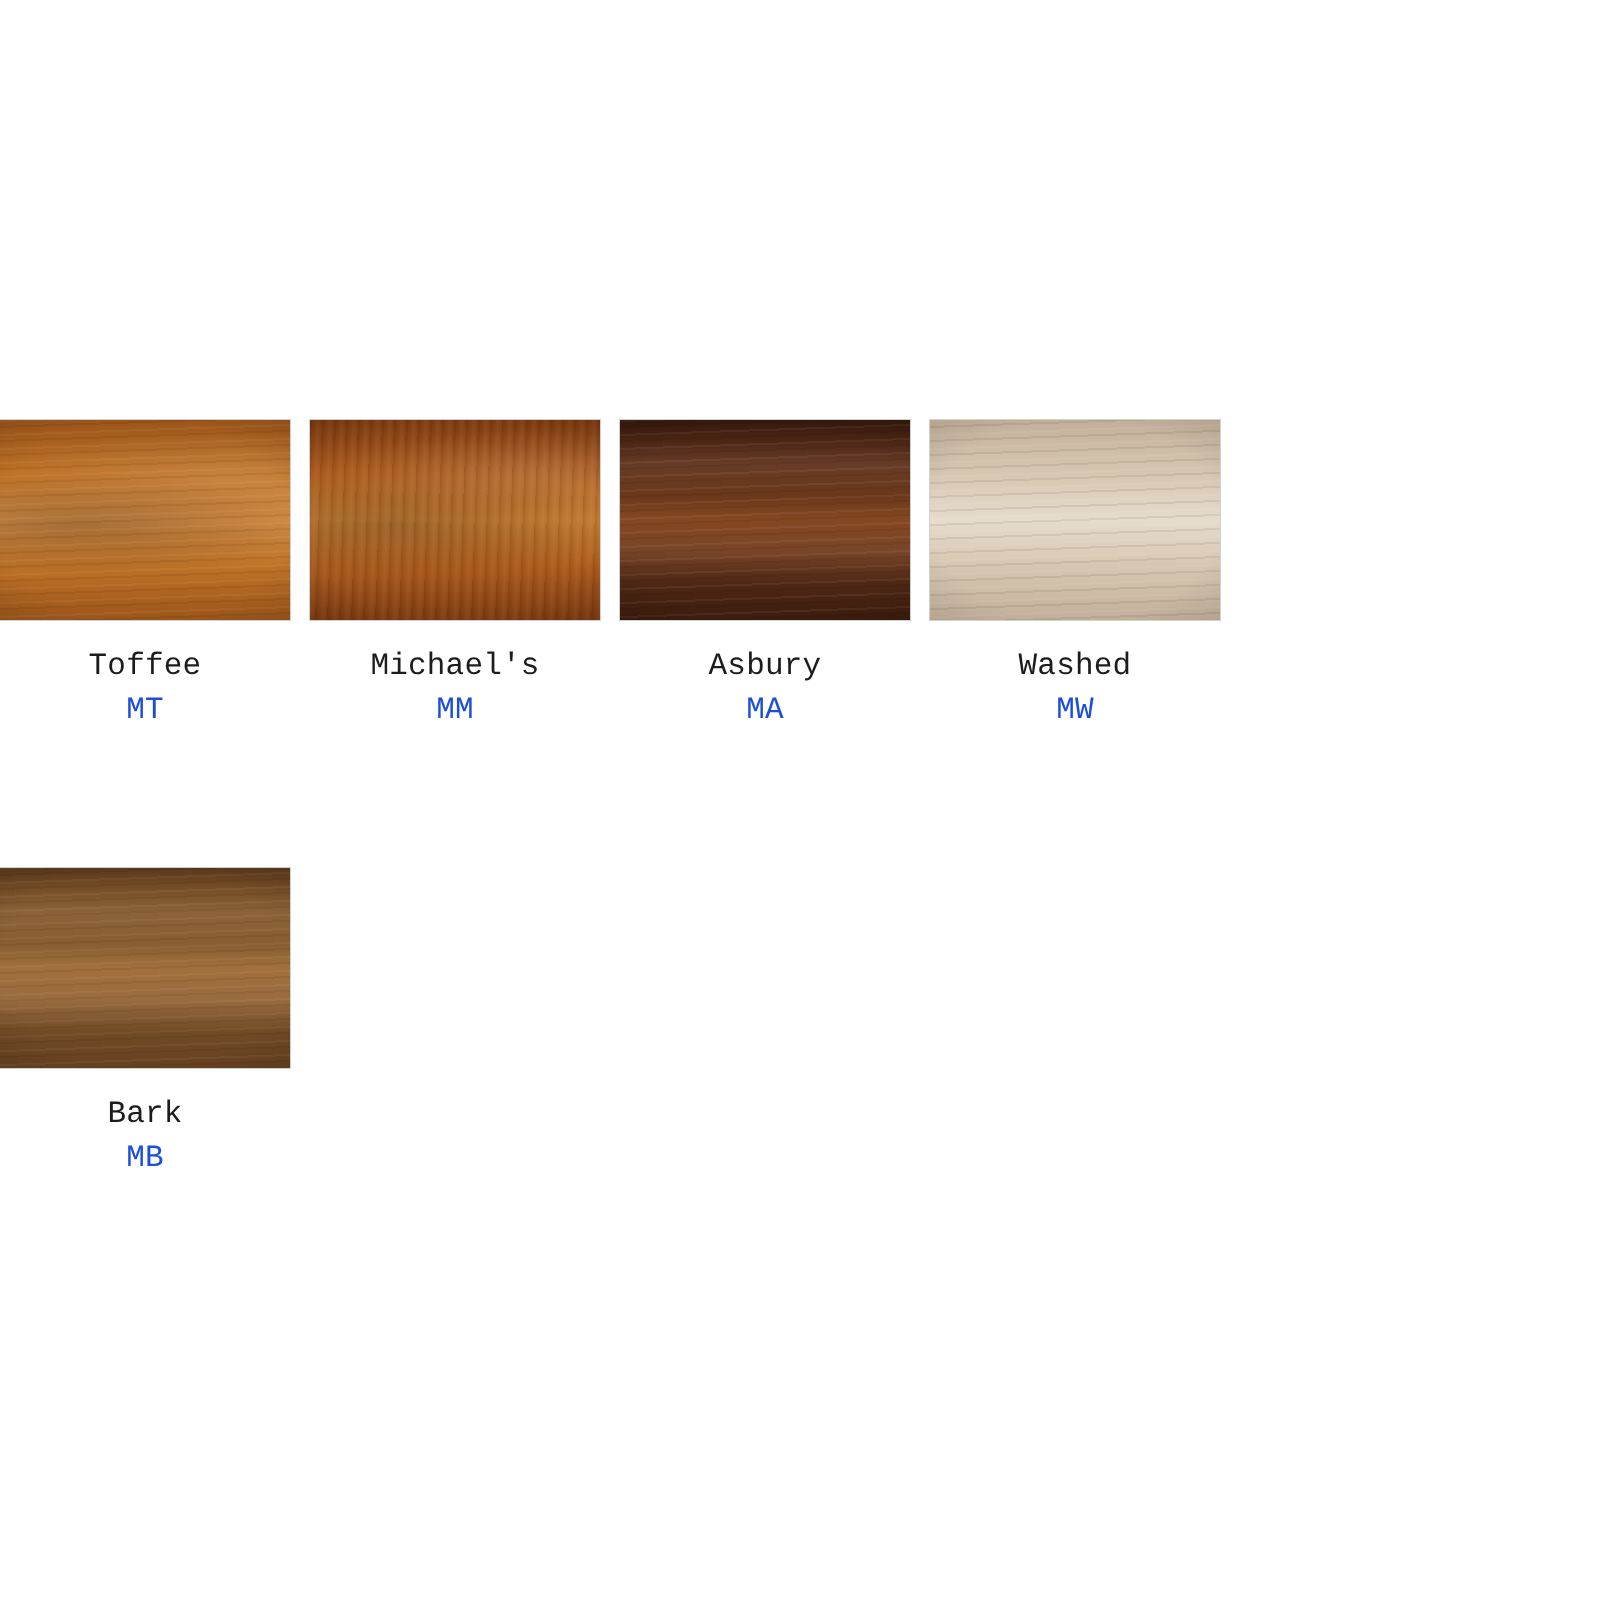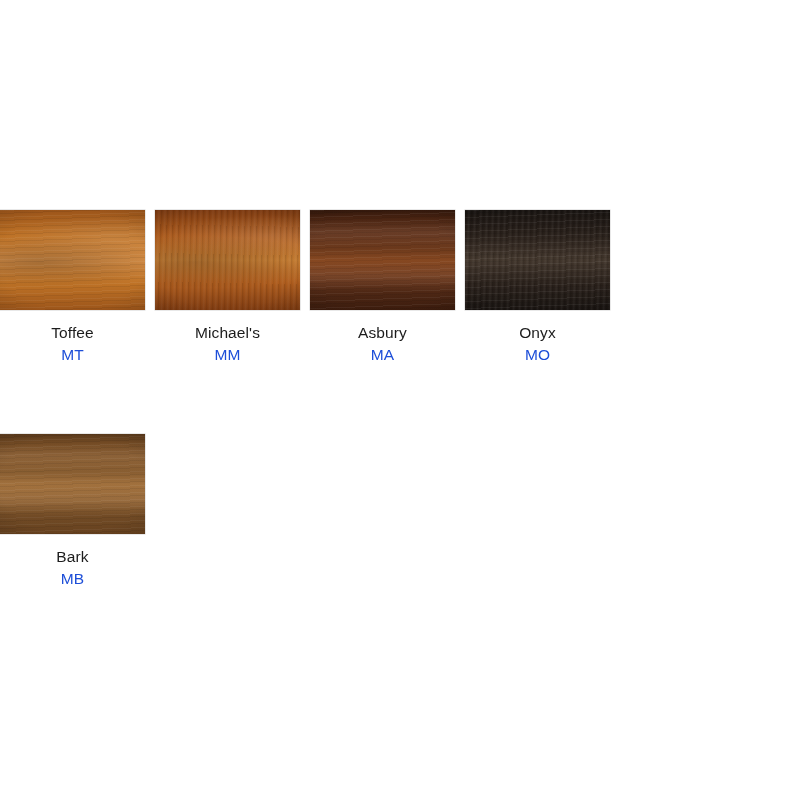--- a/index.html
+++ b/index.html
@@ -22,20 +22,21 @@
     top: 0;
     width: 800px;
     height: 800px;
   }
 
   .swatch-grid {
     position: absolute;
     left: 0;
     top: 210px;
     width: 800px;
+    font-family: Liberation Mono, monospace;
   }
 
   .swatch-row {
     display: flex;
     width: 757px;
     margin: 0;
     padding: 0;
   }
 
   .swatch-row.row-2 {
@@ -162,30 +163,29 @@
       <div class="swatch-cell">
         <div class="swatch-chip" style="background: linear-gradient(rgb(62, 29, 14) 0%, rgb(100, 51, 26) 26%, rgb(138, 74, 34) 50%, rgb(100, 51, 26) 74%, rgb(62, 29, 14) 100%);">
           <div class="grain g-bands"></div>
           <div class="grain g-horiz"></div>
           <div class="grain g-vign"></div>
         </div>
         <div class="swatch-label">Asbury</div>
         <div class="swatch-code">MA</div>
       </div>
 
-
-      <div class="swatch-cell">
-        <div class="swatch-chip" style="background: linear-gradient(rgb(24, 19, 16) 0%, rgb(42, 33, 27) 26%, rgb(66, 54, 44) 50%, rgb(42, 33, 27) 74%, rgb(24, 19, 16) 100%);">
-          <div class="grain g-streaks"></div>
-          <div class="grain g-horiz"></div>
-          <div class="grain g-vign"></div>
-        </div>
-        <div class="swatch-label">Onyx</div>
-        <div class="swatch-code">MO</div>
-      </div>
+      <div class="swatch-cell">
+        <div class="swatch-chip" style="background: linear-gradient(rgb(195, 176, 154) 0%, rgb(214, 198, 176) 26%, rgb(230, 220, 205) 50%, rgb(214, 198, 176) 74%, rgb(195, 176, 154) 100%);">
+          <div class="grain g-horiz"></div>
+          <div class="grain g-vign"></div>
+        </div>
+        <div class="swatch-label">Washed</div>
+        <div class="swatch-code">MW</div>
+      </div>
+
     </div>
 
     <div class="swatch-row row-2">
       <div class="swatch-cell">
         <div class="swatch-chip" style="background: linear-gradient(rgb(107, 68, 32) 0%, rgb(138, 92, 46) 26%, rgb(166, 116, 63) 50%, rgb(138, 92, 46) 74%, rgb(107, 68, 32) 100%);">
           <div class="grain g-horiz"></div>
           <div class="grain g-bands"></div>
           <div class="grain g-vign"></div>
         </div>
         <div class="swatch-label">Bark</div>

